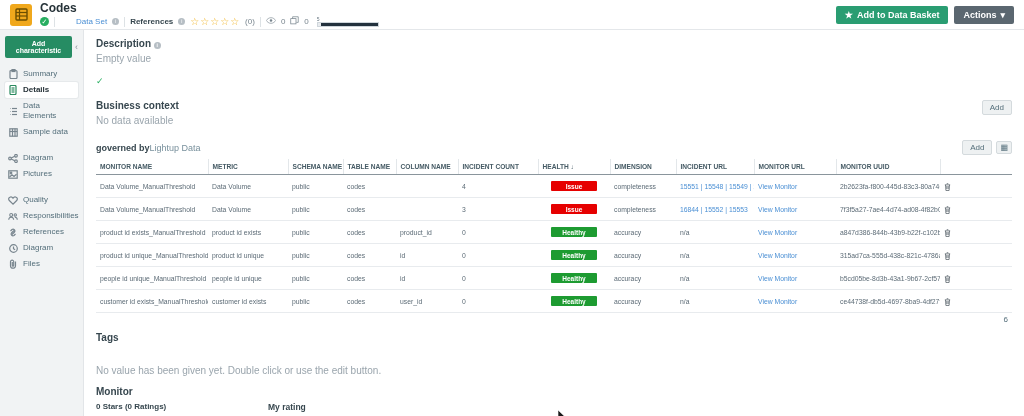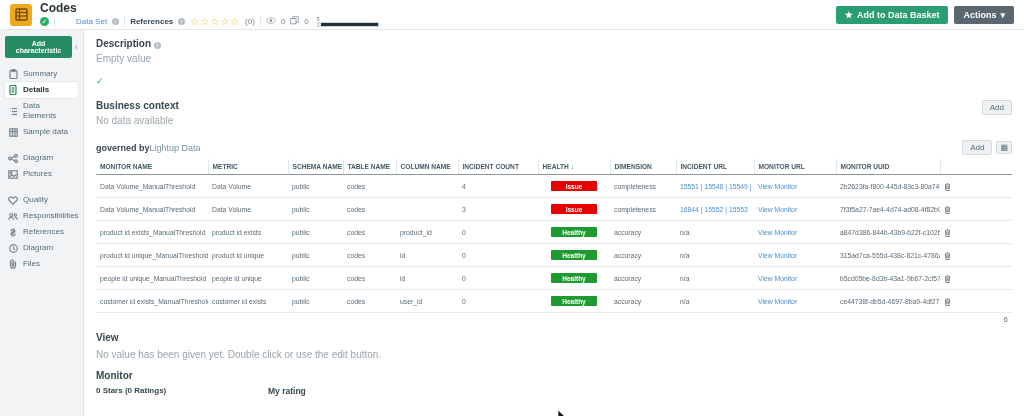--- a/index.html
+++ b/index.html
@@ -77,21 +77,21 @@
     font-size:6.5px; font-weight:bold; padding:1.5px 6px; border-radius:1px; }
   .health-badge[data-status="Issue"]   { background:#e60000; }
   .health-badge[data-status="Healthy"] { background:#1d9b31; }
   td.health-cell { text-align:center; }
   .cell-links[data-links="true"] { color:#4a8fd4; }
   .link { color:#4a8fd4; }
   .trash-btn { background:none; border:none; padding:0; cursor:pointer; }
   .table-count { text-align:right; font-size:8px; color:#546e7a; margin-top:2px; padding-right:4px; }
 
   .tags-block { margin-top:8px; }
-  .tags-empty { margin-top:6px; }
+  .tags-empty { margin-top:22px; }
 
   .ratings-block { margin-top:10px; }
   .ratings-cols { display:flex; margin-top:5px; }
   .ratings-left { width:160px; flex:0 0 160px; }
   .ratings-summary { font-size:8px; font-weight:bold; color:#37474f; }
   .ratings-right { flex:1; margin-left:12px; }
   .my-rating-label { font-size:8.5px; font-weight:bold; color:#37474f; }
 
   .cursor { position:absolute; left:557px; top:408px; z-index:10; }
 </style>
@@ -431,21 +431,21 @@
           <td>ce44738f-db5d-4697-8ba9-4df27f8c84ec</td>
           <td><button class="trash-btn"><svg width="7" height="8" viewBox="0 0 10 12">
                   <path d="M1 2.8h8M3.8 1h2.4M2 2.8l.6 8.4h4.8L8 2.8M4 4.5v4.5M6 4.5v4.5" stroke="#3d4852" fill="none"></path>
                 </svg></button></td>
         </tr>
       </tbody>
     </table>
     <div class="table-count">6</div>
 
     <div class="tags-block">
-      <div class="section-title">View</div>
+      <div class="section-title">Tags</div>
       <div class="muted tags-empty">No value has been given yet. Double click or use the edit button.</div>
     </div>
 
     <div class="ratings-block">
       <div class="section-title">Monitor</div>
       <div class="ratings-cols">
         <div class="ratings-left">
           <div class="ratings-summary">0 Stars (0 Ratings)</div>
 
         </div>

